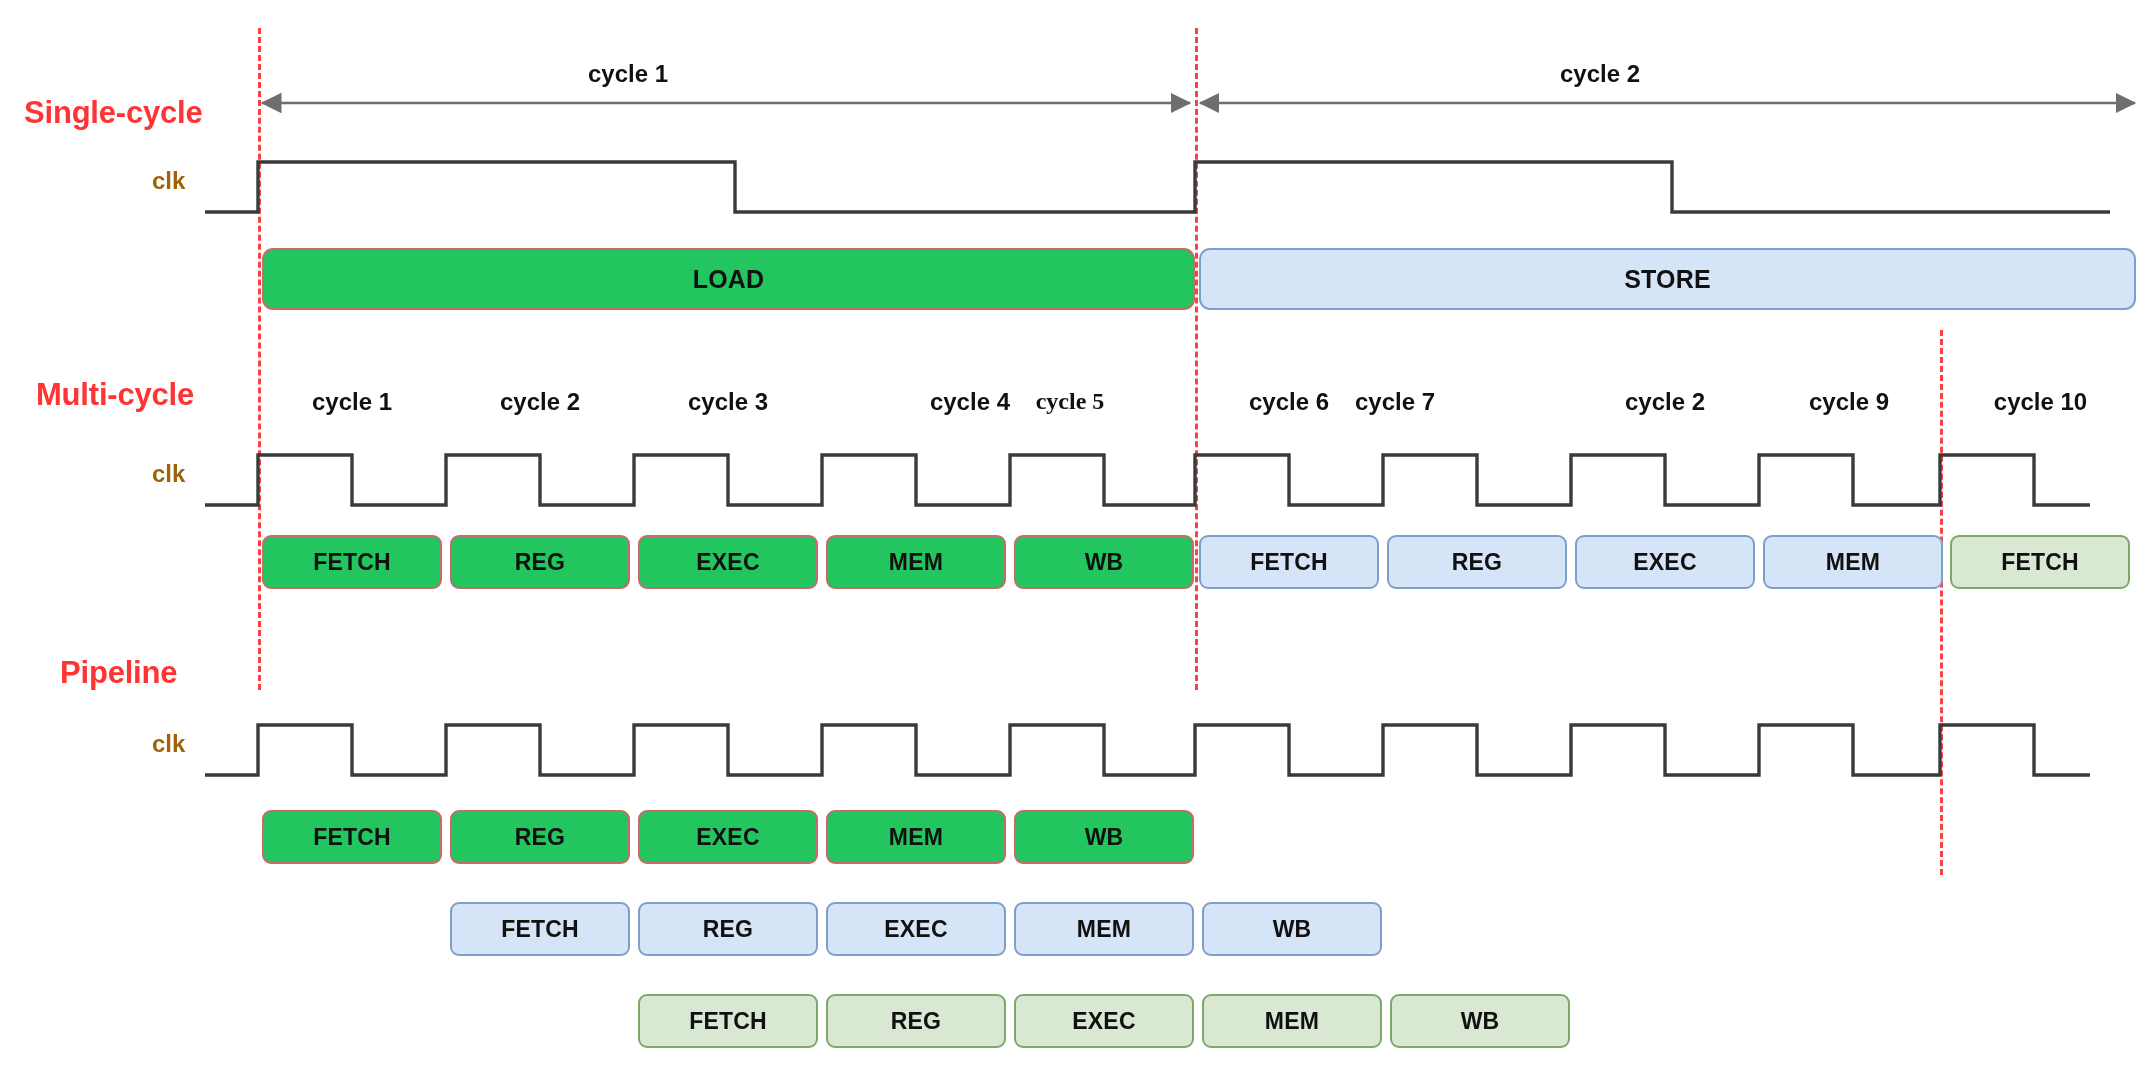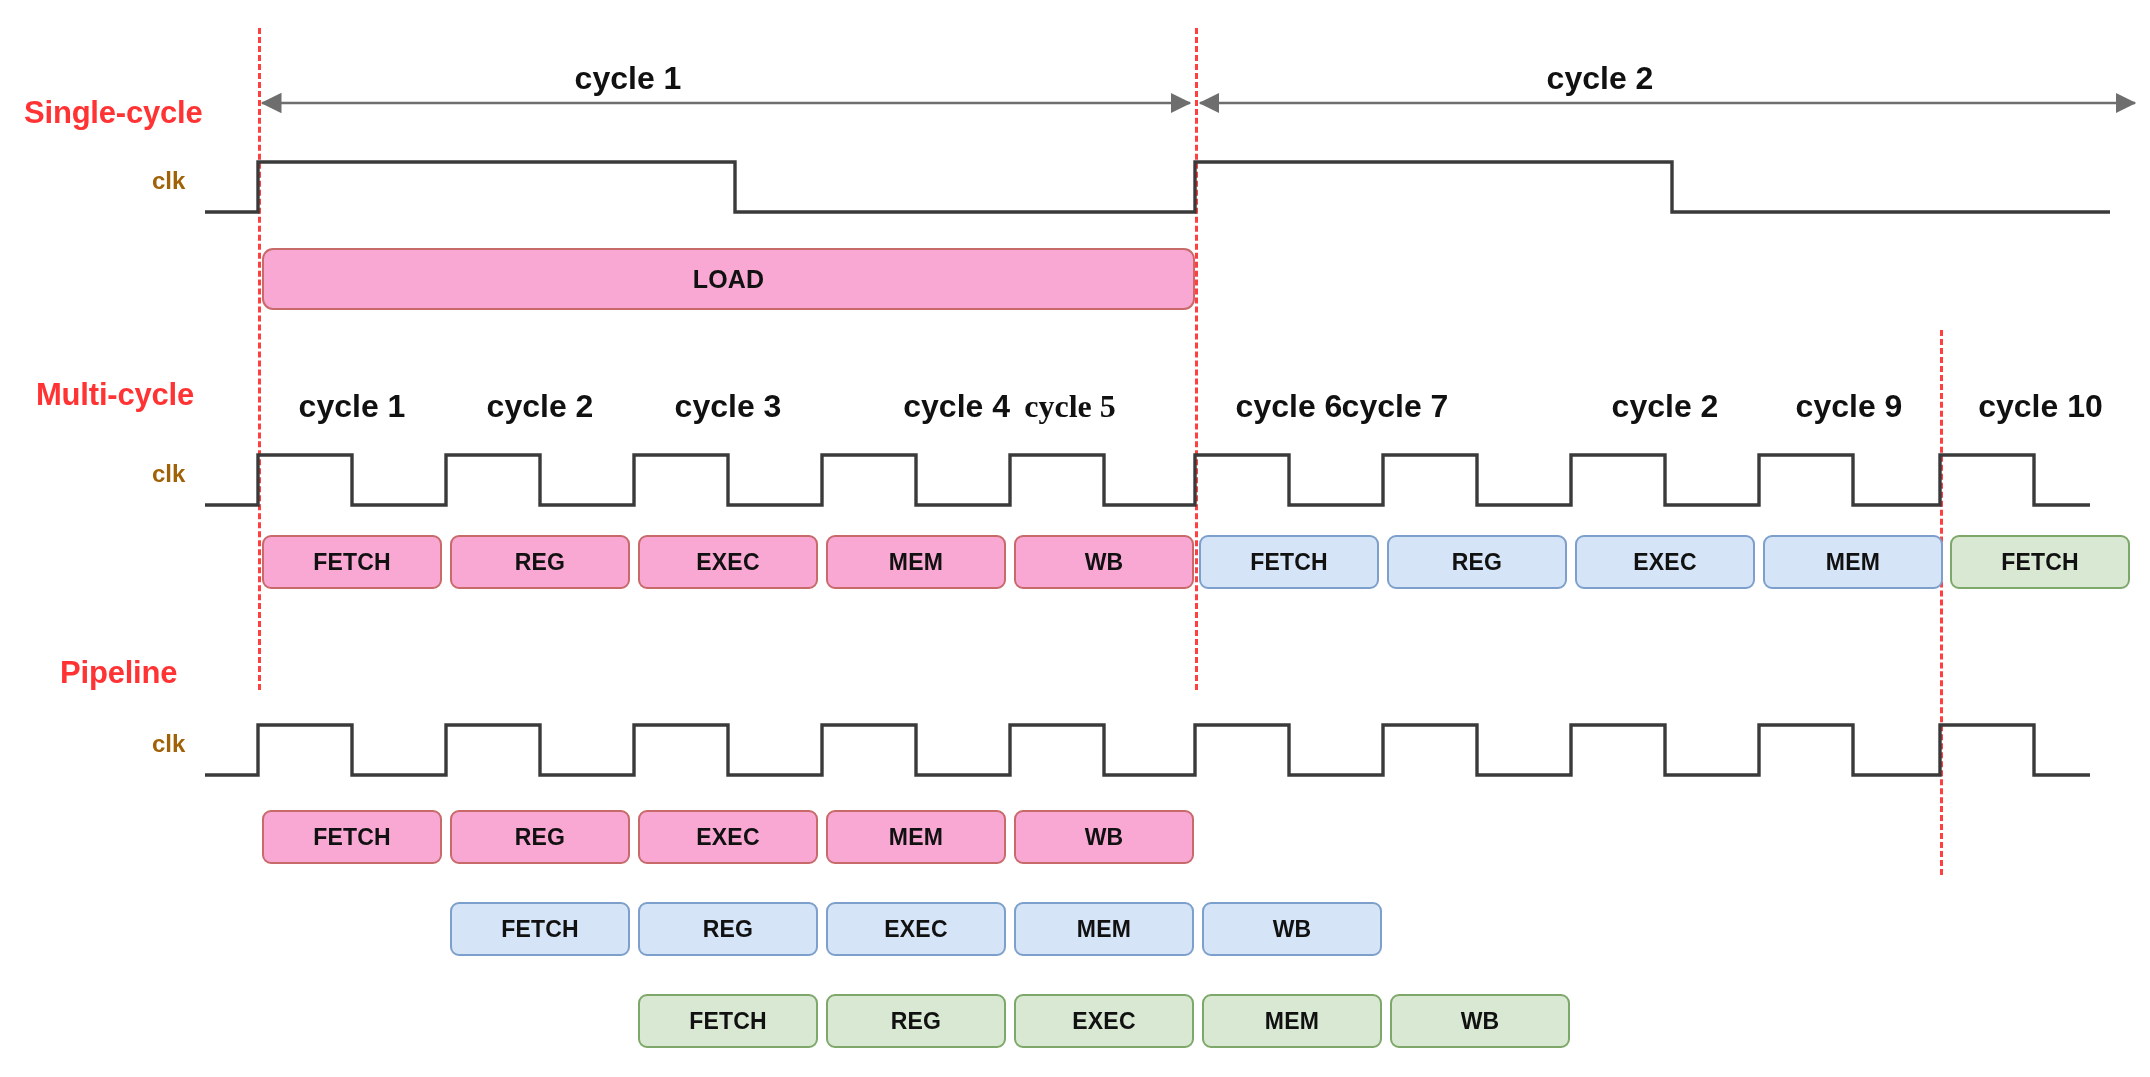--- a/index.html
+++ b/index.html
@@ -7,31 +7,31 @@
   #stage{position:relative;width:2150px;height:1077px;background:#fff;}
 
   .sec-title{
     position:absolute;color:#ff3333;font-weight:bold;font-size:31px;
     letter-spacing:-0.2px;white-space:nowrap;
   }
   .clk-label{
     position:absolute;color:#a16207;font-weight:bold;font-size:24px;white-space:nowrap;
   }
   .cyc-label{
-    position:absolute;color:#111;font-weight:bold;font-size:32px;white-space:nowrap;
+    position:absolute;color:#111;font-weight:bold;font-size:24px;white-space:nowrap;
     text-align:center;
   }
   .vline{position:absolute;width:0;border-left:3px dashed #ff4040;}
 
   .box{
     position:absolute;box-sizing:border-box;border-radius:9px;
     display:flex;align-items:center;justify-content:center;
     font-size:23px;font-weight:bold;color:#111;letter-spacing:0.2px;
   }
-  .box.red{background:#f9a8d4;border:2px solid #c86a6a;}
+  .box.red{background:#22c55e;border:2px solid #c86a6a;}
   .box.blue{background:#d6e4f7;border:2px solid #7d9fcb;}
   .box.green{background:#d8e8d2;border:2px solid #7da86a;}
   .box.wide{border-radius:11px;font-size:25px;}
 
   svg.layer{position:absolute;left:0;top:0;width:2150px;height:1077px;overflow:visible;pointer-events:none;}
   .wave{fill:none;stroke:#3a3a3a;stroke-width:3.4;}
   .arrowline{stroke:#6e6e6e;stroke-width:2.6;fill:none;}
 </style>
 </head>
 <body>
@@ -59,20 +59,23 @@
   <div class="cyc-label" style="left:822px;top:388px;width:188px;text-align:right;">cycle 4</div>
   <div class="cyc-label" style="left:976px;top:388px;width:188px;font-family:Liberation Serif, serif;">cycle 5</div>
   <div class="cyc-label" style="left:1195px;top:388px;width:188px;text-align:center;">cycle 6</div>
   <div class="cyc-label" style="left:1301px;top:388px;width:188px;">cycle 7</div>
   <div class="cyc-label" style="left:1571px;top:388px;width:188px;">cycle 2</div>
   <div class="cyc-label" style="left:1755px;top:388px;width:188px;">cycle 9</div>
   <div class="cyc-label" style="left:1943px;top:388px;width:195px;">cycle 10</div>
 
   <div class="box red wide" style="left:262px;top:248px;width:933px;height:62px;">
     <span>LOAD</span>
+  </div>
+  <div class="box blue wide" style="left:1199px;top:248px;width:937px;height:62px;">
+    <span>STORE</span>
   </div>
 
   <div class="box red" style="left:262px;top:535px;width:180px;height:54px;">
     <span>FETCH</span>
     </div>
   <div class="box red" style="left:450px;top:535px;width:180px;height:54px;">
     <span>REG</span>
     </div>
   <div class="box red" style="left:638px;top:535px;width:180px;height:54px;">
     <span>EXEC</span>

